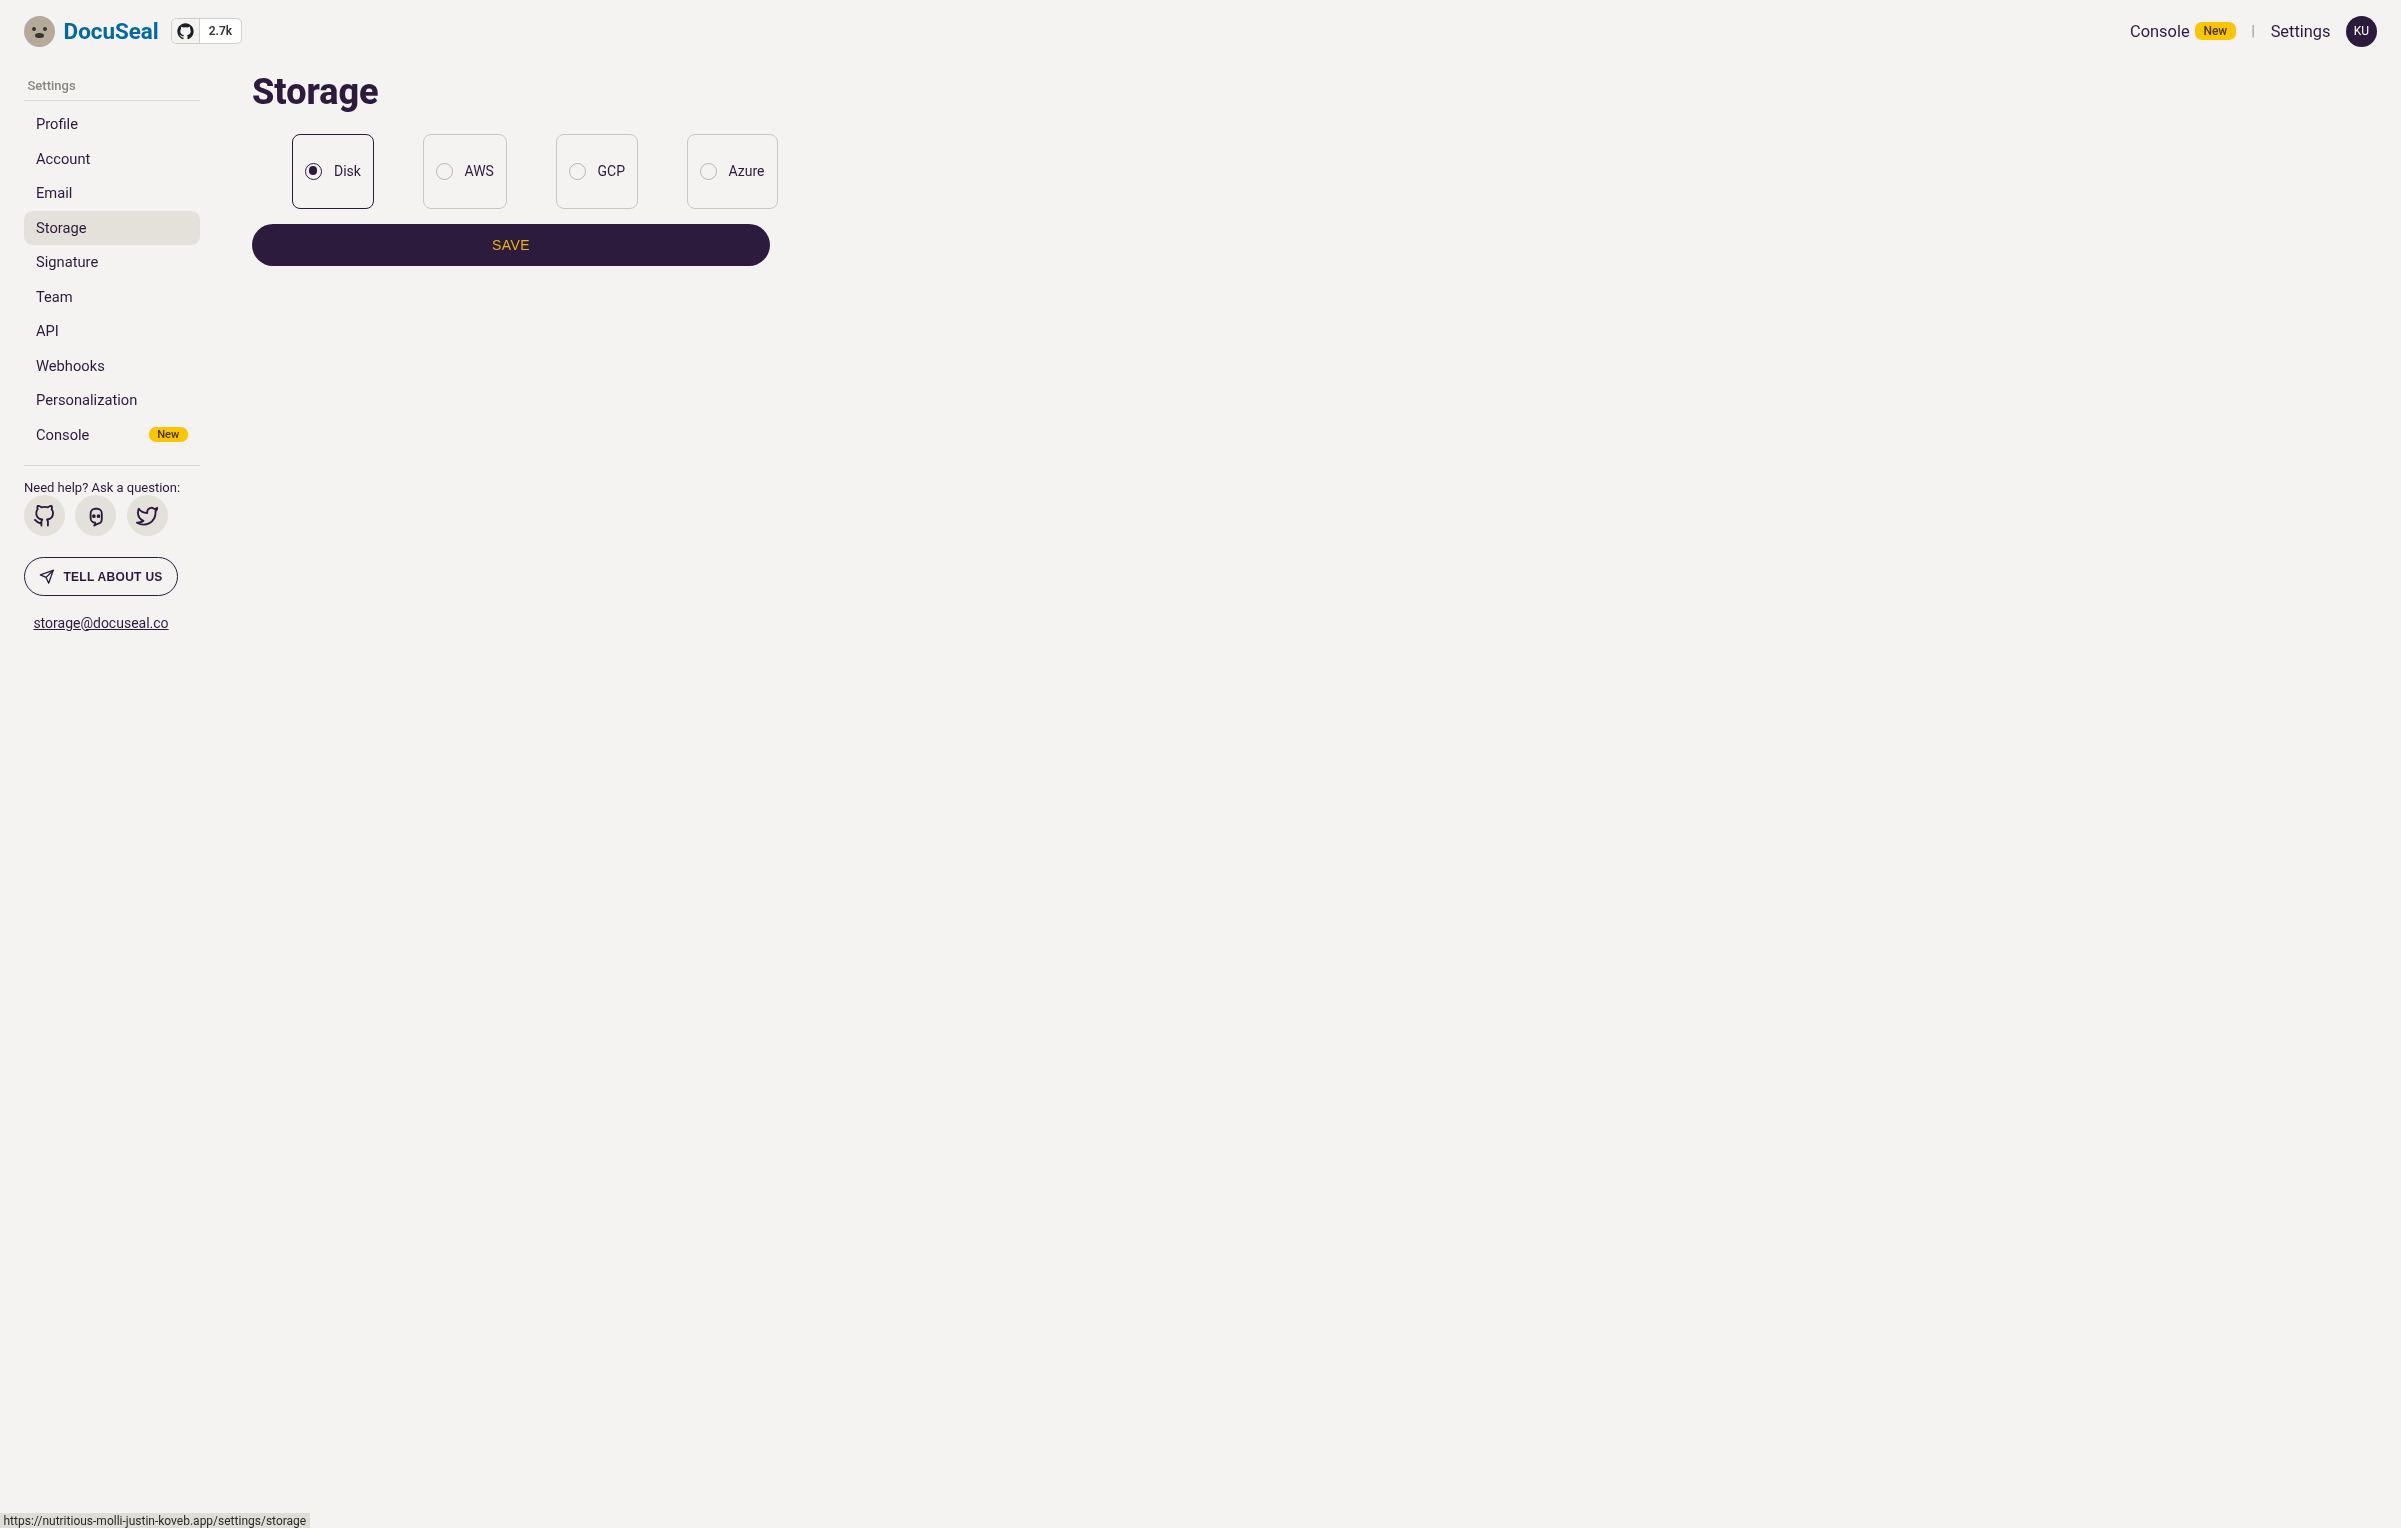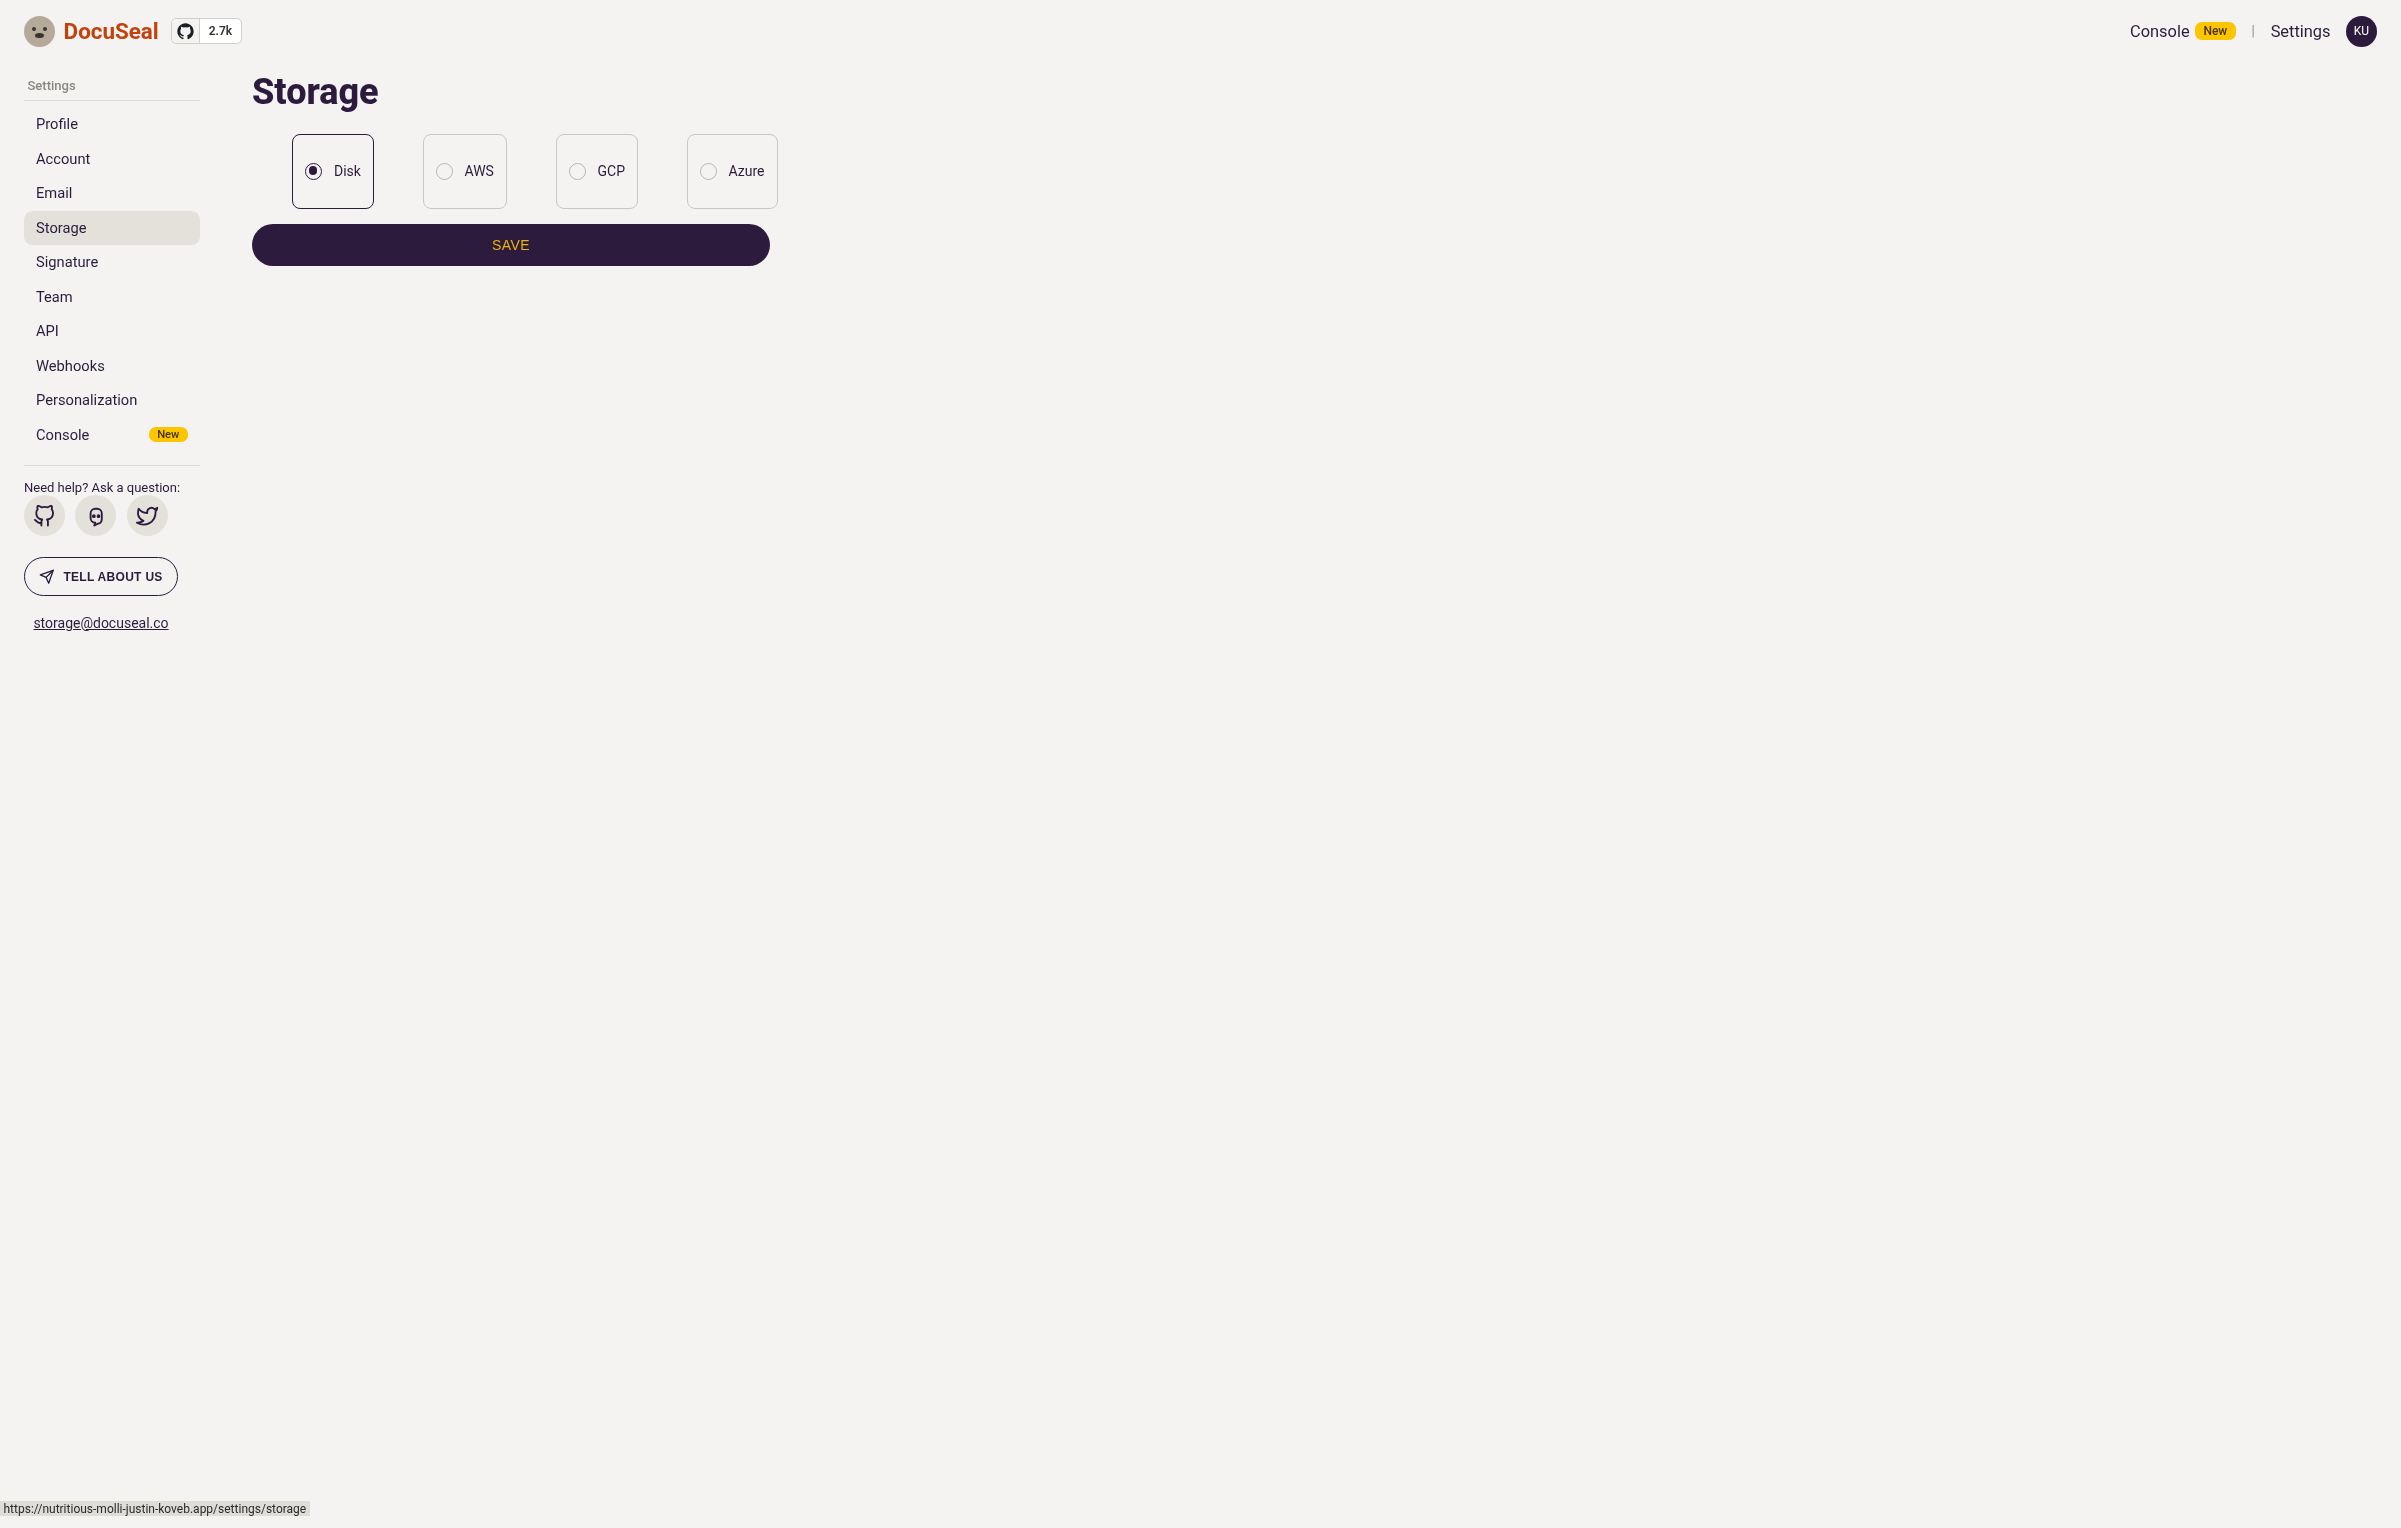--- a/index.html
+++ b/index.html
@@ -45,21 +45,21 @@
     .logo-nose {
       position: absolute;
       width: 8.6px; height: 5.2px;
       background: #3b342c;
       border-radius: 50%;
       left: 11.2px; top: 17px;
     }
     .logo-text {
       font-size: 22.4px;
       font-weight: 700;
-      color: #c2410c;
+      color: #0369a1;
     }
     .gh-pill {
       display: flex;
       align-items: center;
       border: 0.9px solid #d1cfc9;
       border-radius: 5.2px;
       overflow: hidden;
       height: 26px;
       background: #fff;
     }
@@ -267,21 +267,21 @@
       font-size: 14px;
       font-weight: 400;
       padding: 13px;
       border: none;
       border-radius: 21px;
       cursor: pointer;
       letter-spacing: 0.4px;
     }
     .status-bar {
       position: fixed;
-      bottom: 12px;
+      bottom: 0;
       left: 0;
       background: #dfddd7;
       color: #2b2b2b;
       font-size: 12px;
       padding: 0.9px 3.5px 0 3.5px;
       max-height: 14.7px;
       overflow: hidden;
     }
     svg { display: block; }
   </style>

